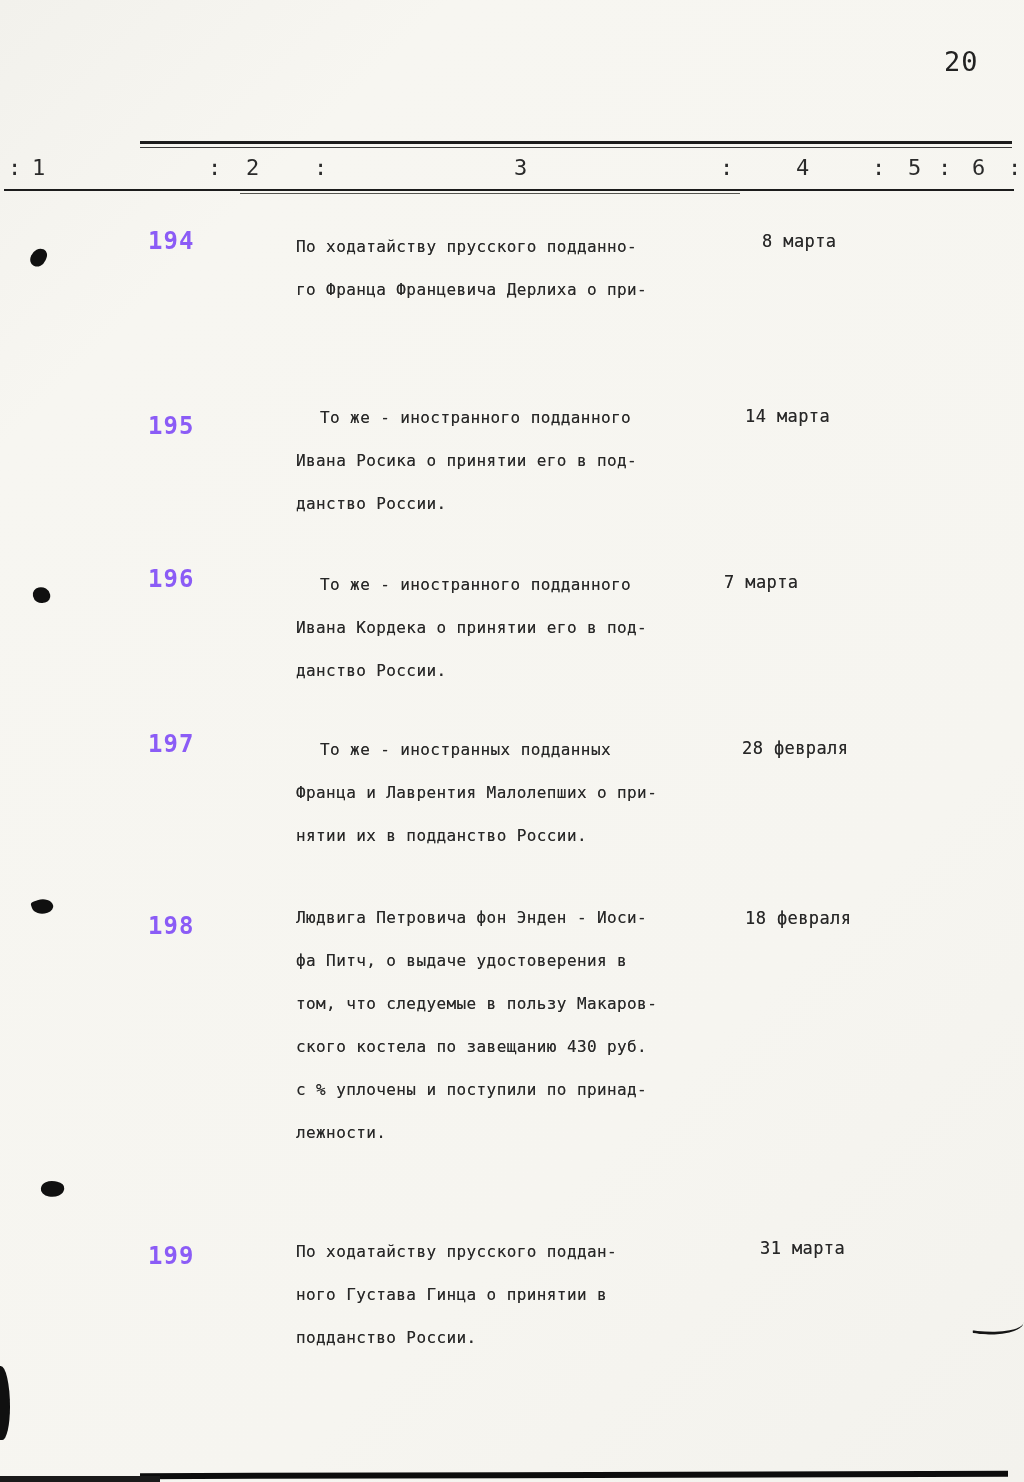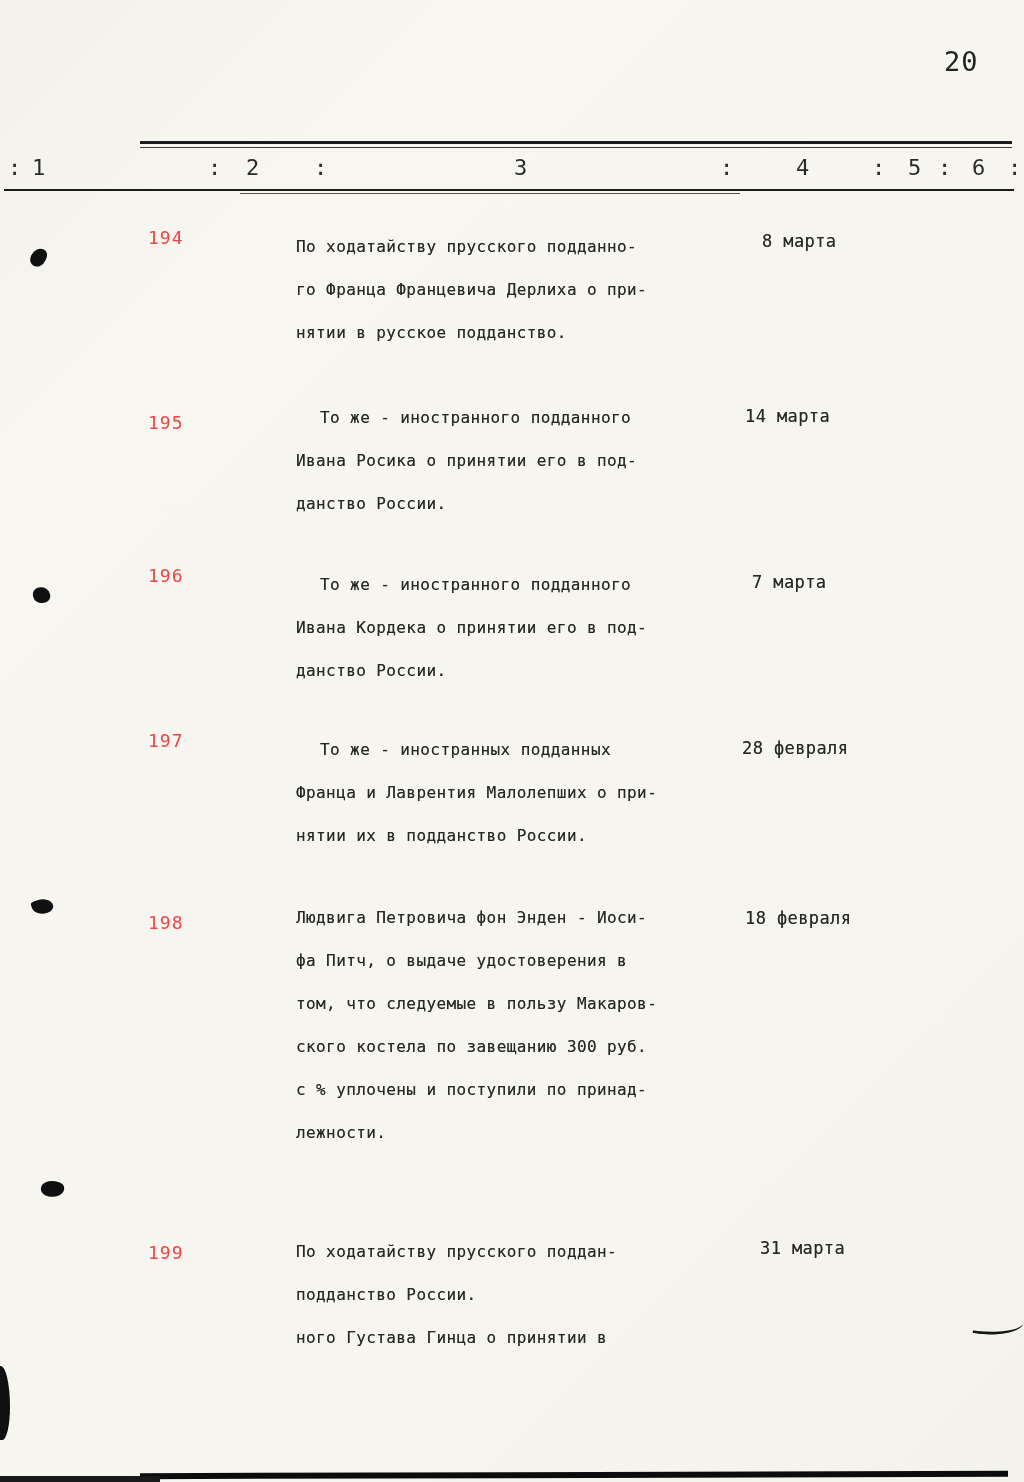--- a/index.html
+++ b/index.html
@@ -33,23 +33,24 @@
     font-size: 22px;
     color: #2a2a2a;
     letter-spacing: 1px;
   }
   
   .entry { position: absolute; left: 0; width: 1024px; }
   .entry-number {
     position: absolute;
     left: 148px;
     top: 2px;
-    font-size: 18px;
+    font-size: 24px;
     letter-spacing: 1px;
-    color: #ef4444;
+    color: #8b5cf6;
+    font-weight: bold;
   }
   .entry-text {
     position: absolute;
     left: 296px;
     width: 480px;
     font-size: 16px;
     line-height: 43px;
     letter-spacing: 0.4px;
     color: #272727;
     text-shadow: 0 0 0.5px rgba(30,30,30,0.55);
@@ -108,21 +109,20 @@
   <span class="hcell" style="left:1008px">:</span>
   <div class="rule rule-bottom-a"></div>
   <div class="rule rule-bottom-b"></div>
 </div>
 
 <section class="entry" style="top:225px">
   <div class="entry-number">194</div>
   <div class="entry-text">
     <div class="line">По ходатайству прусского подданно-</div>
     <div class="line">го Франца Францевича Дерлиха о при-</div>
-    <div class="line">нятии в русское подданство.</div>
   </div>
   <div class="entry-date" style="left:762px">8 марта</div>
 </section>
 
 <section class="entry" style="top:396px">
   <div class="entry-number" style="top:16px">195</div>
   <div class="entry-text">
     <div class="line indent">То же - иностранного подданного</div>
     <div class="line">Ивана Росика о принятии его в под-</div>
     <div class="line">данство России.</div>
@@ -130,52 +130,52 @@
   <div class="entry-date" style="top:10px">14 марта</div>
 </section>
 
 <section class="entry" style="top:563px">
   <div class="entry-number">196</div>
   <div class="entry-text">
     <div class="line indent">То же - иностранного подданного</div>
     <div class="line">Ивана Кордека о принятии его в под-</div>
     <div class="line">данство России.</div>
   </div>
-  <div class="entry-date" style="left:752px;top:9px">7 марта</div>
+  <div class="entry-date" style="left:724px;top:9px">7 марта</div>
 </section>
 
 <section class="entry" style="top:728px">
   <div class="entry-number">197</div>
   <div class="entry-text">
     <div class="line indent">То же - иностранных подданных</div>
     <div class="line">Франца и Лаврентия Малолепших о при-</div>
     <div class="line">нятии их в подданство России.</div>
   </div>
   <div class="entry-date" style="left:742px;top:10px">28 февраля</div>
 </section>
 
 <section class="entry" style="top:896px">
   <div class="entry-number" style="top:16px">198</div>
   <div class="entry-text">
     <div class="line">Людвига Петровича фон Энден - Иоси-</div>
     <div class="line">фа Питч, о выдаче удостоверения в</div>
     <div class="line">том, что следуемые в пользу Макаров-</div>
-    <div class="line">ского костела по завещанию 300 руб.</div>
+    <div class="line">ского костела по завещанию 430 руб.</div>
     <div class="line">с % уплочены и поступили по принад-</div>
     <div class="line">лежности.</div>
   </div>
   <div class="entry-date" style="top:12px">18 февраля</div>
 </section>
 
 <section class="entry" style="top:1230px">
   <div class="entry-number" style="top:12px">199</div>
   <div class="entry-text">
     <div class="line">По ходатайству прусского поддан-</div>
+    <div class="line">ного Густава Гинца о принятии в</div>
     <div class="line">подданство России.</div>
-    <div class="line">ного Густава Гинца о принятии в</div>
   </div>
   <div class="entry-date" style="left:760px;top:8px">31 марта</div>
 </section>
 
 <div class="ink speck-1"></div>
 <div class="ink speck-2"></div>
 <div class="ink speck-3"></div>
 <div class="ink speck-4"></div>
 <div class="ink edge-blob"></div>
 <div class="curve-mark"></div>

